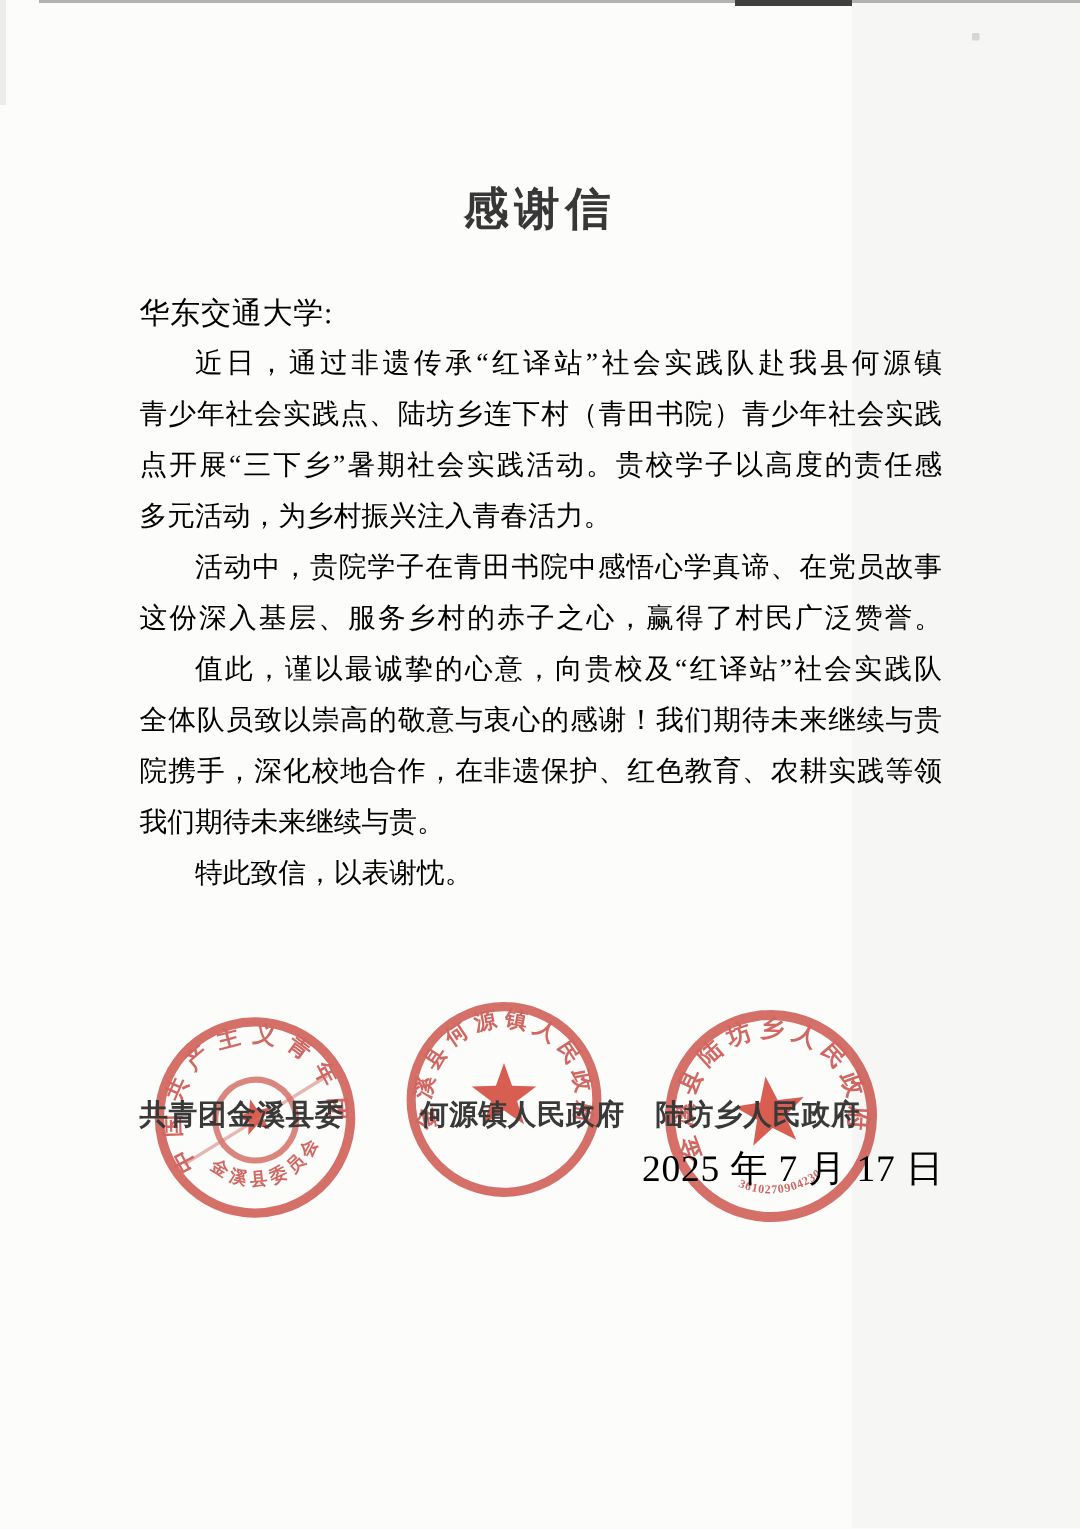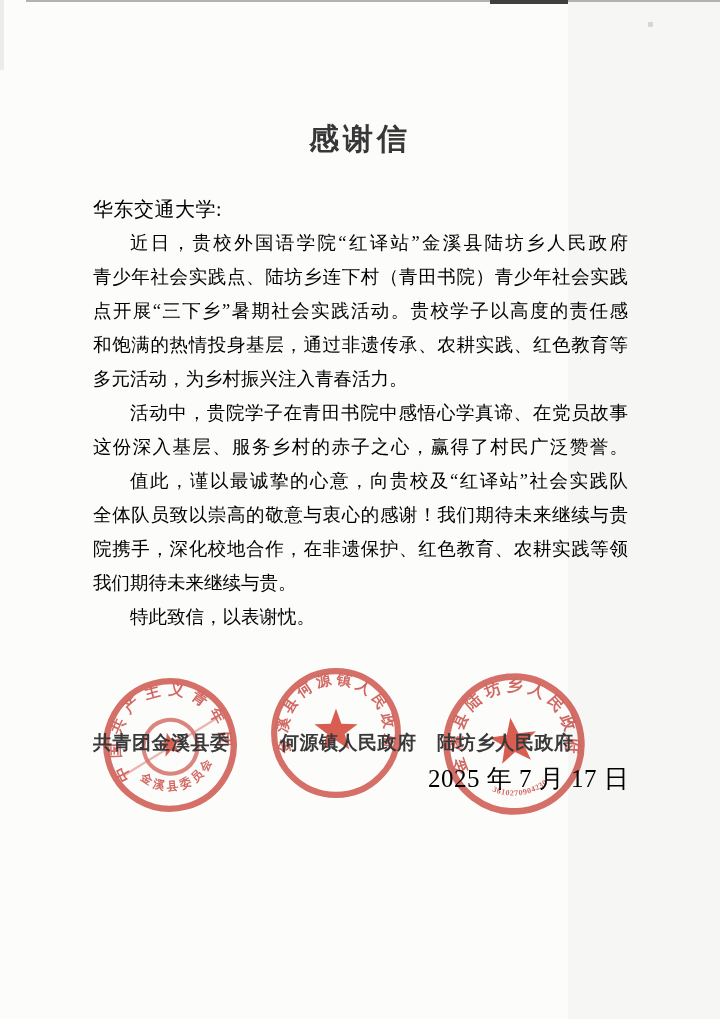--- a/index.html
+++ b/index.html
@@ -57,24 +57,23 @@
 
   <div class="edge-top"></div>
   <div class="edge-top-dark"></div>
   <div class="edge-left"></div>
   <div class="speck"></div>
 
   <h1 class="title">感谢信</h1>
 
   <div class="letter-body">
     <div class="salutation">华东交通大学:</div>
-    <div class="line ind">近日，贵校外国语学院“红译站”金溪县陆坊乡人民政府</div>
+    <div class="line ind">近日，通过非遗传承“红译站”社会实践队赴我县何源镇</div>
     <div class="line">青少年社会实践点、陆坊乡连下村（青田书院）青少年社会实践</div>
     <div class="line">点开展“三下乡”暑期社会实践活动。贵校学子以高度的责任感</div>
-    <div class="line">和饱满的热情投身基层，通过非遗传承、农耕实践、红色教育等</div>
     <div class="line last">多元活动，为乡村振兴注入青春活力。</div>
     <div class="line ind">活动中，贵院学子在青田书院中感悟心学真谛、在党员故事</div>
     <div class="line">这份深入基层、服务乡村的赤子之心，赢得了村民广泛赞誉。</div>
     <div class="line ind">值此，谨以最诚挚的心意，向贵校及“红译站”社会实践队</div>
     <div class="line">全体队员致以崇高的敬意与衷心的感谢！我们期待未来继续与贵</div>
     <div class="line">院携手，深化校地合作，在非遗保护、红色教育、农耕实践等领</div>
     <div class="line last">我们期待未来继续与贵。</div>
     <div class="line ind last">特此致信，以表谢忱。</div>
   </div>
 

